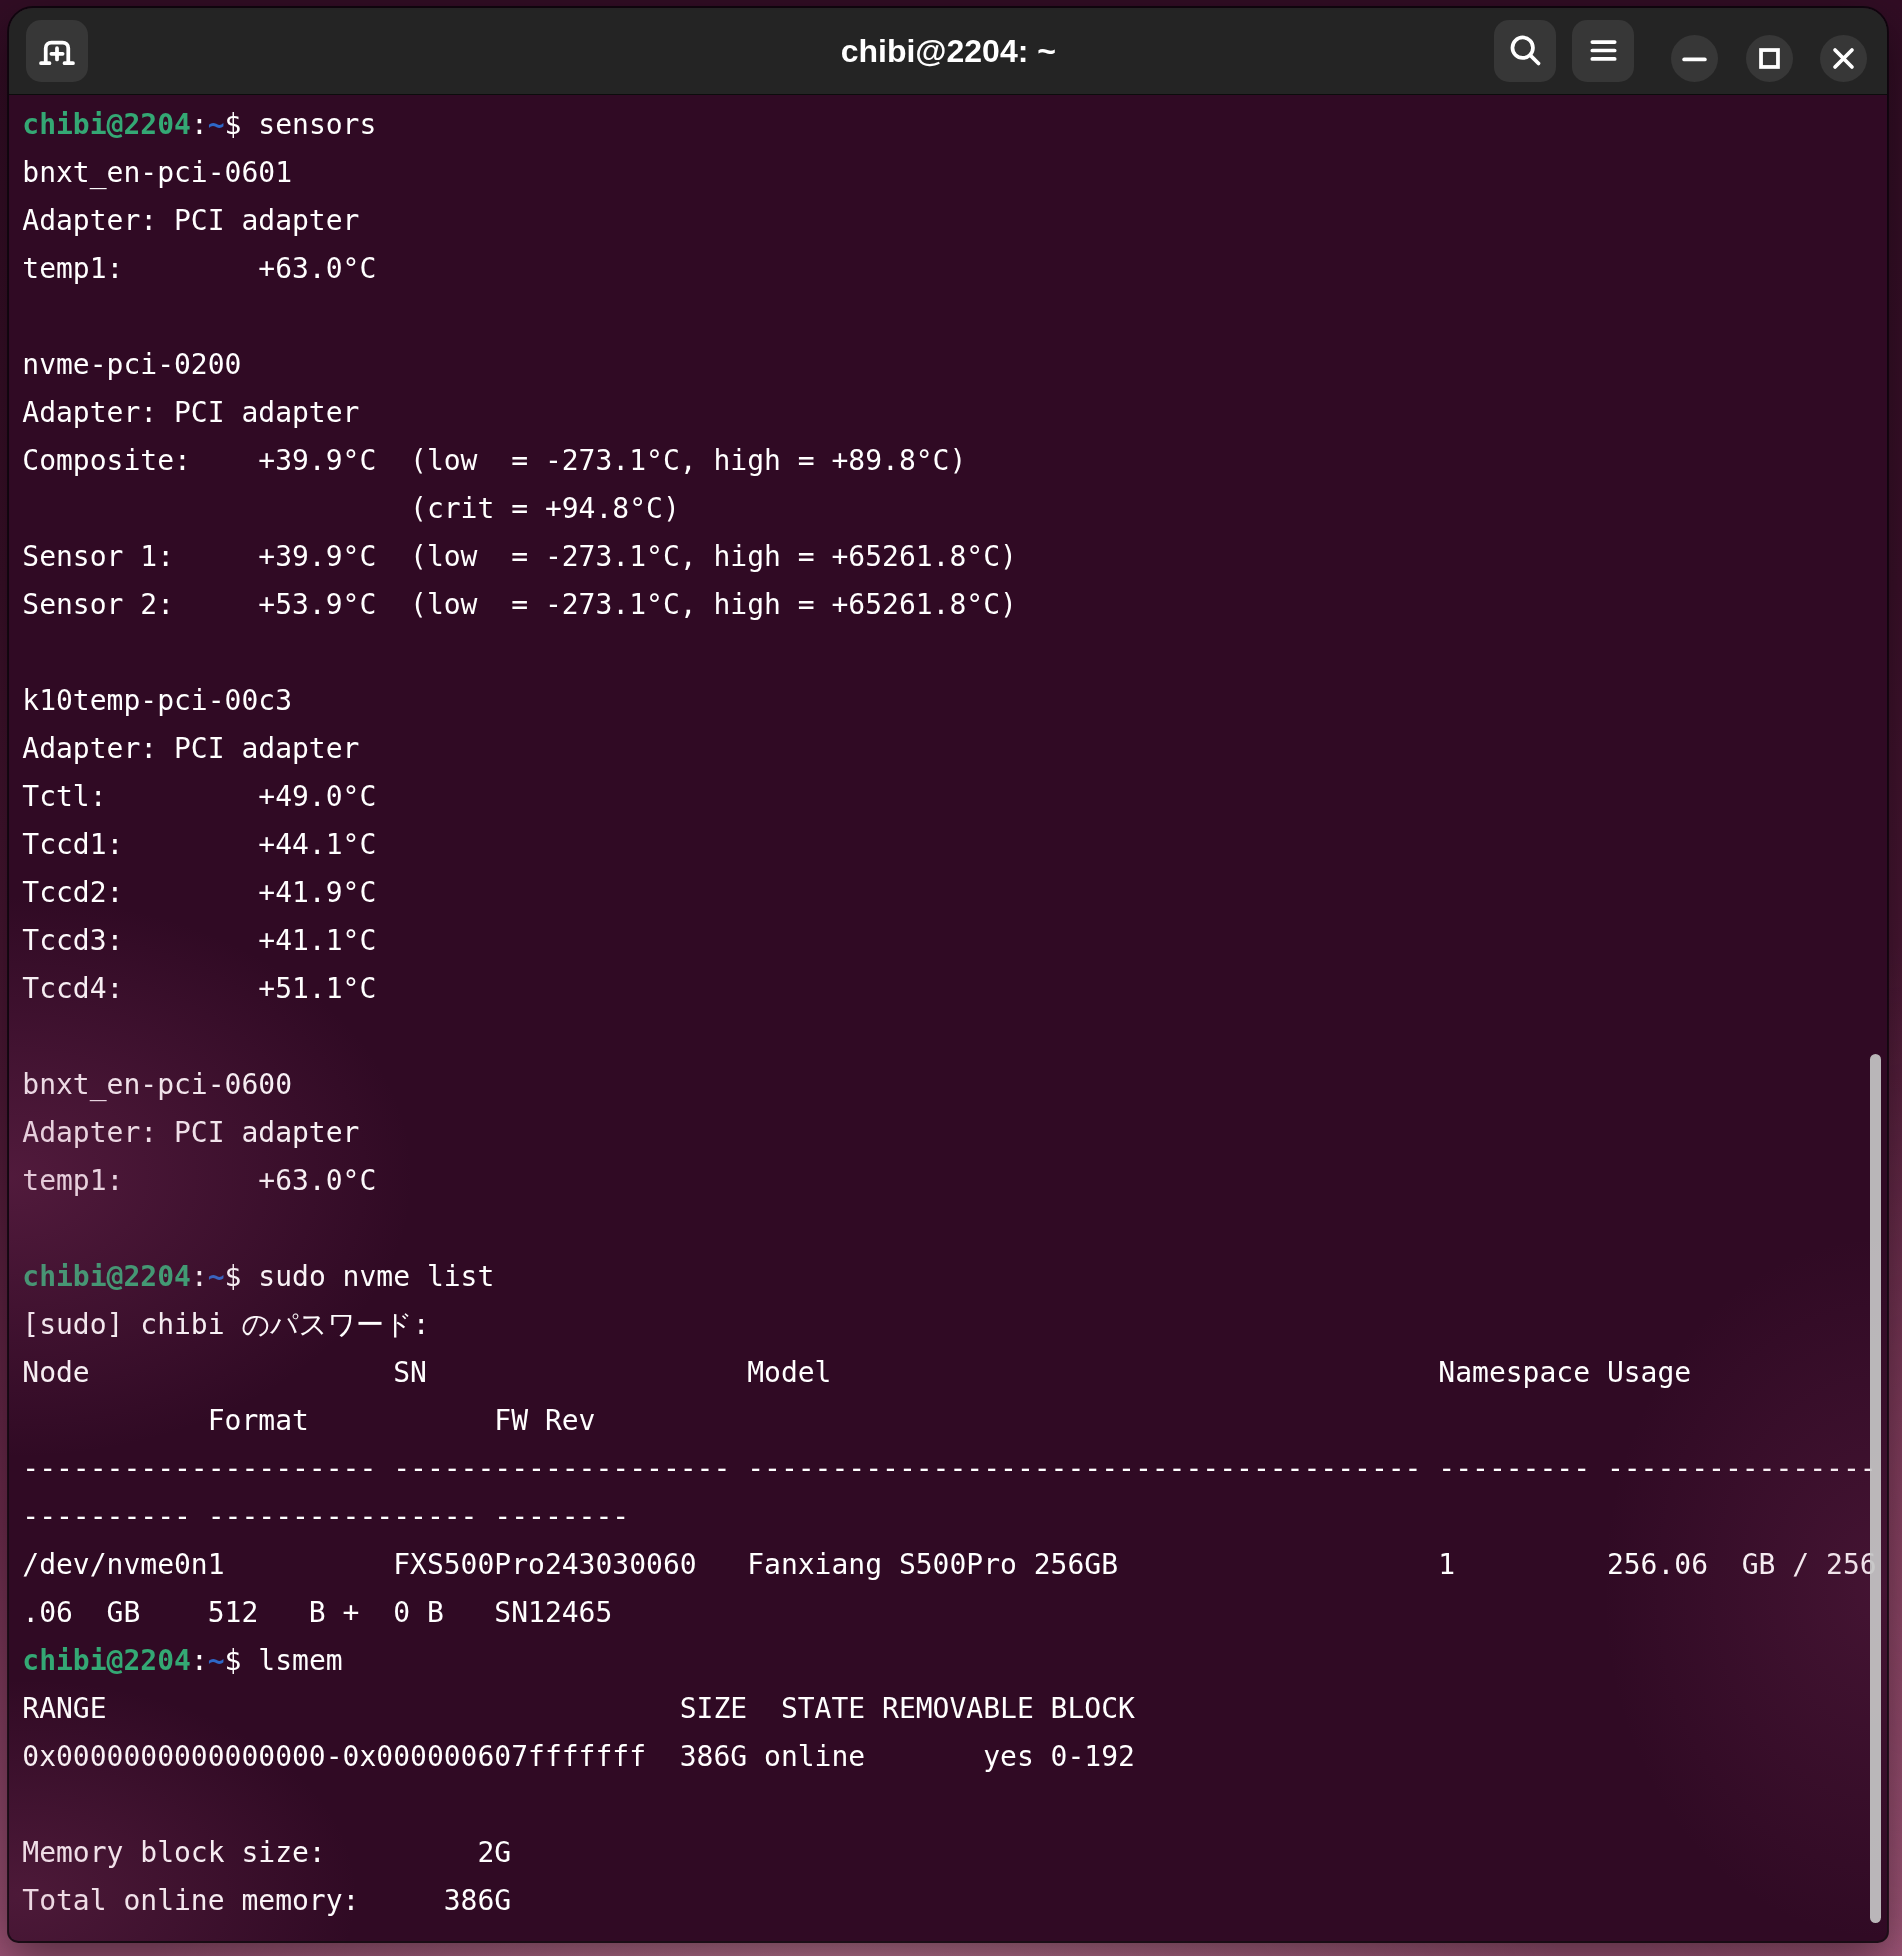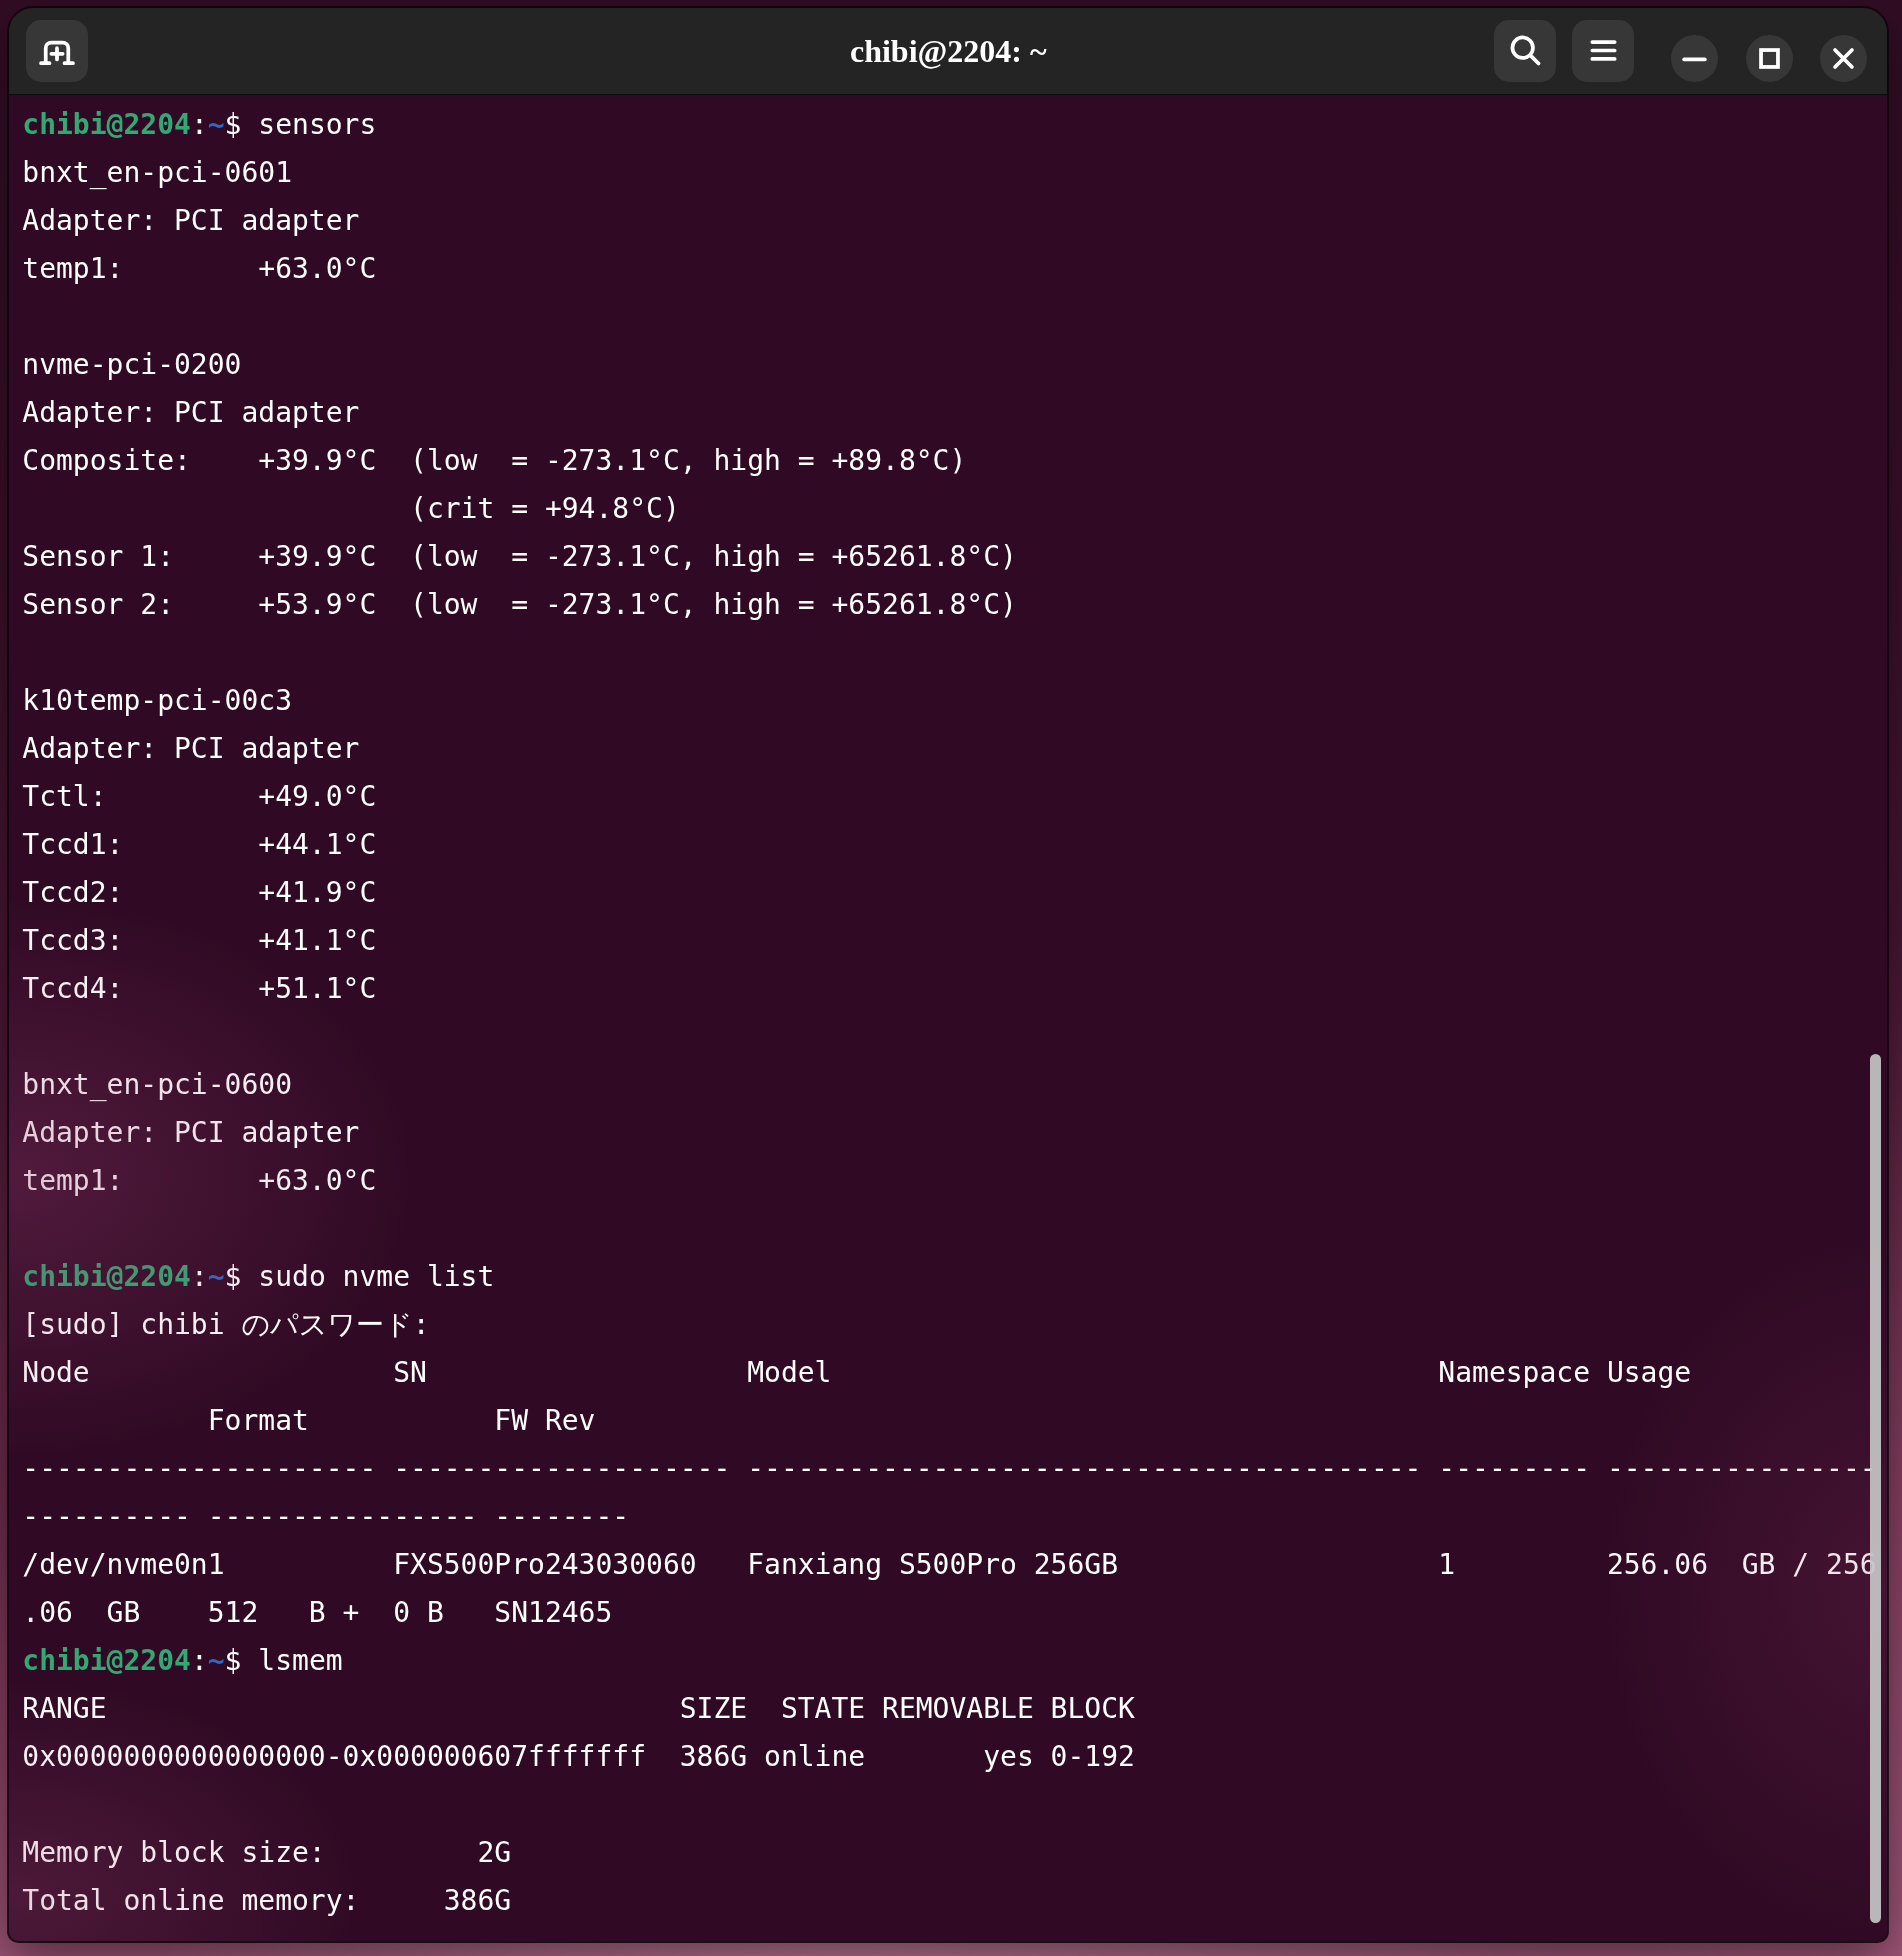--- a/index.html
+++ b/index.html
@@ -18,21 +18,21 @@
     box-shadow:0 0 0 1.9px rgba(10,5,10,0.85), 0 17px 47px rgba(0,0,0,0.45);
     overflow:hidden;
   }
   .headerbar{
     position:absolute;left:0;top:0;right:0;height:86px;
     background:#242424;border-bottom:1.9px solid #0c0c0c;
   }
   .title{
     position:absolute;left:0;right:0;top:0;height:86px;line-height:86px;
     text-align:center;color:#ffffff;font-weight:bold;font-size:32px;
-    font-family:Liberation Serif, serif;
+    font-family:Liberation Sans, sans-serif;
   }
   .hb-btn{
     position:absolute;top:12px;width:62px;height:62px;border-radius:15px;
     background:#373737;display:flex;align-items:center;justify-content:center;
   }
   .hb-circle{
     position:absolute;top:27px;width:47px;height:47px;border-radius:50%;
     background:#373737;display:flex;align-items:center;justify-content:center;
   }
   .icon-stroke{stroke:#ffffff;stroke-width:4;fill:none;stroke-linecap:round;}

